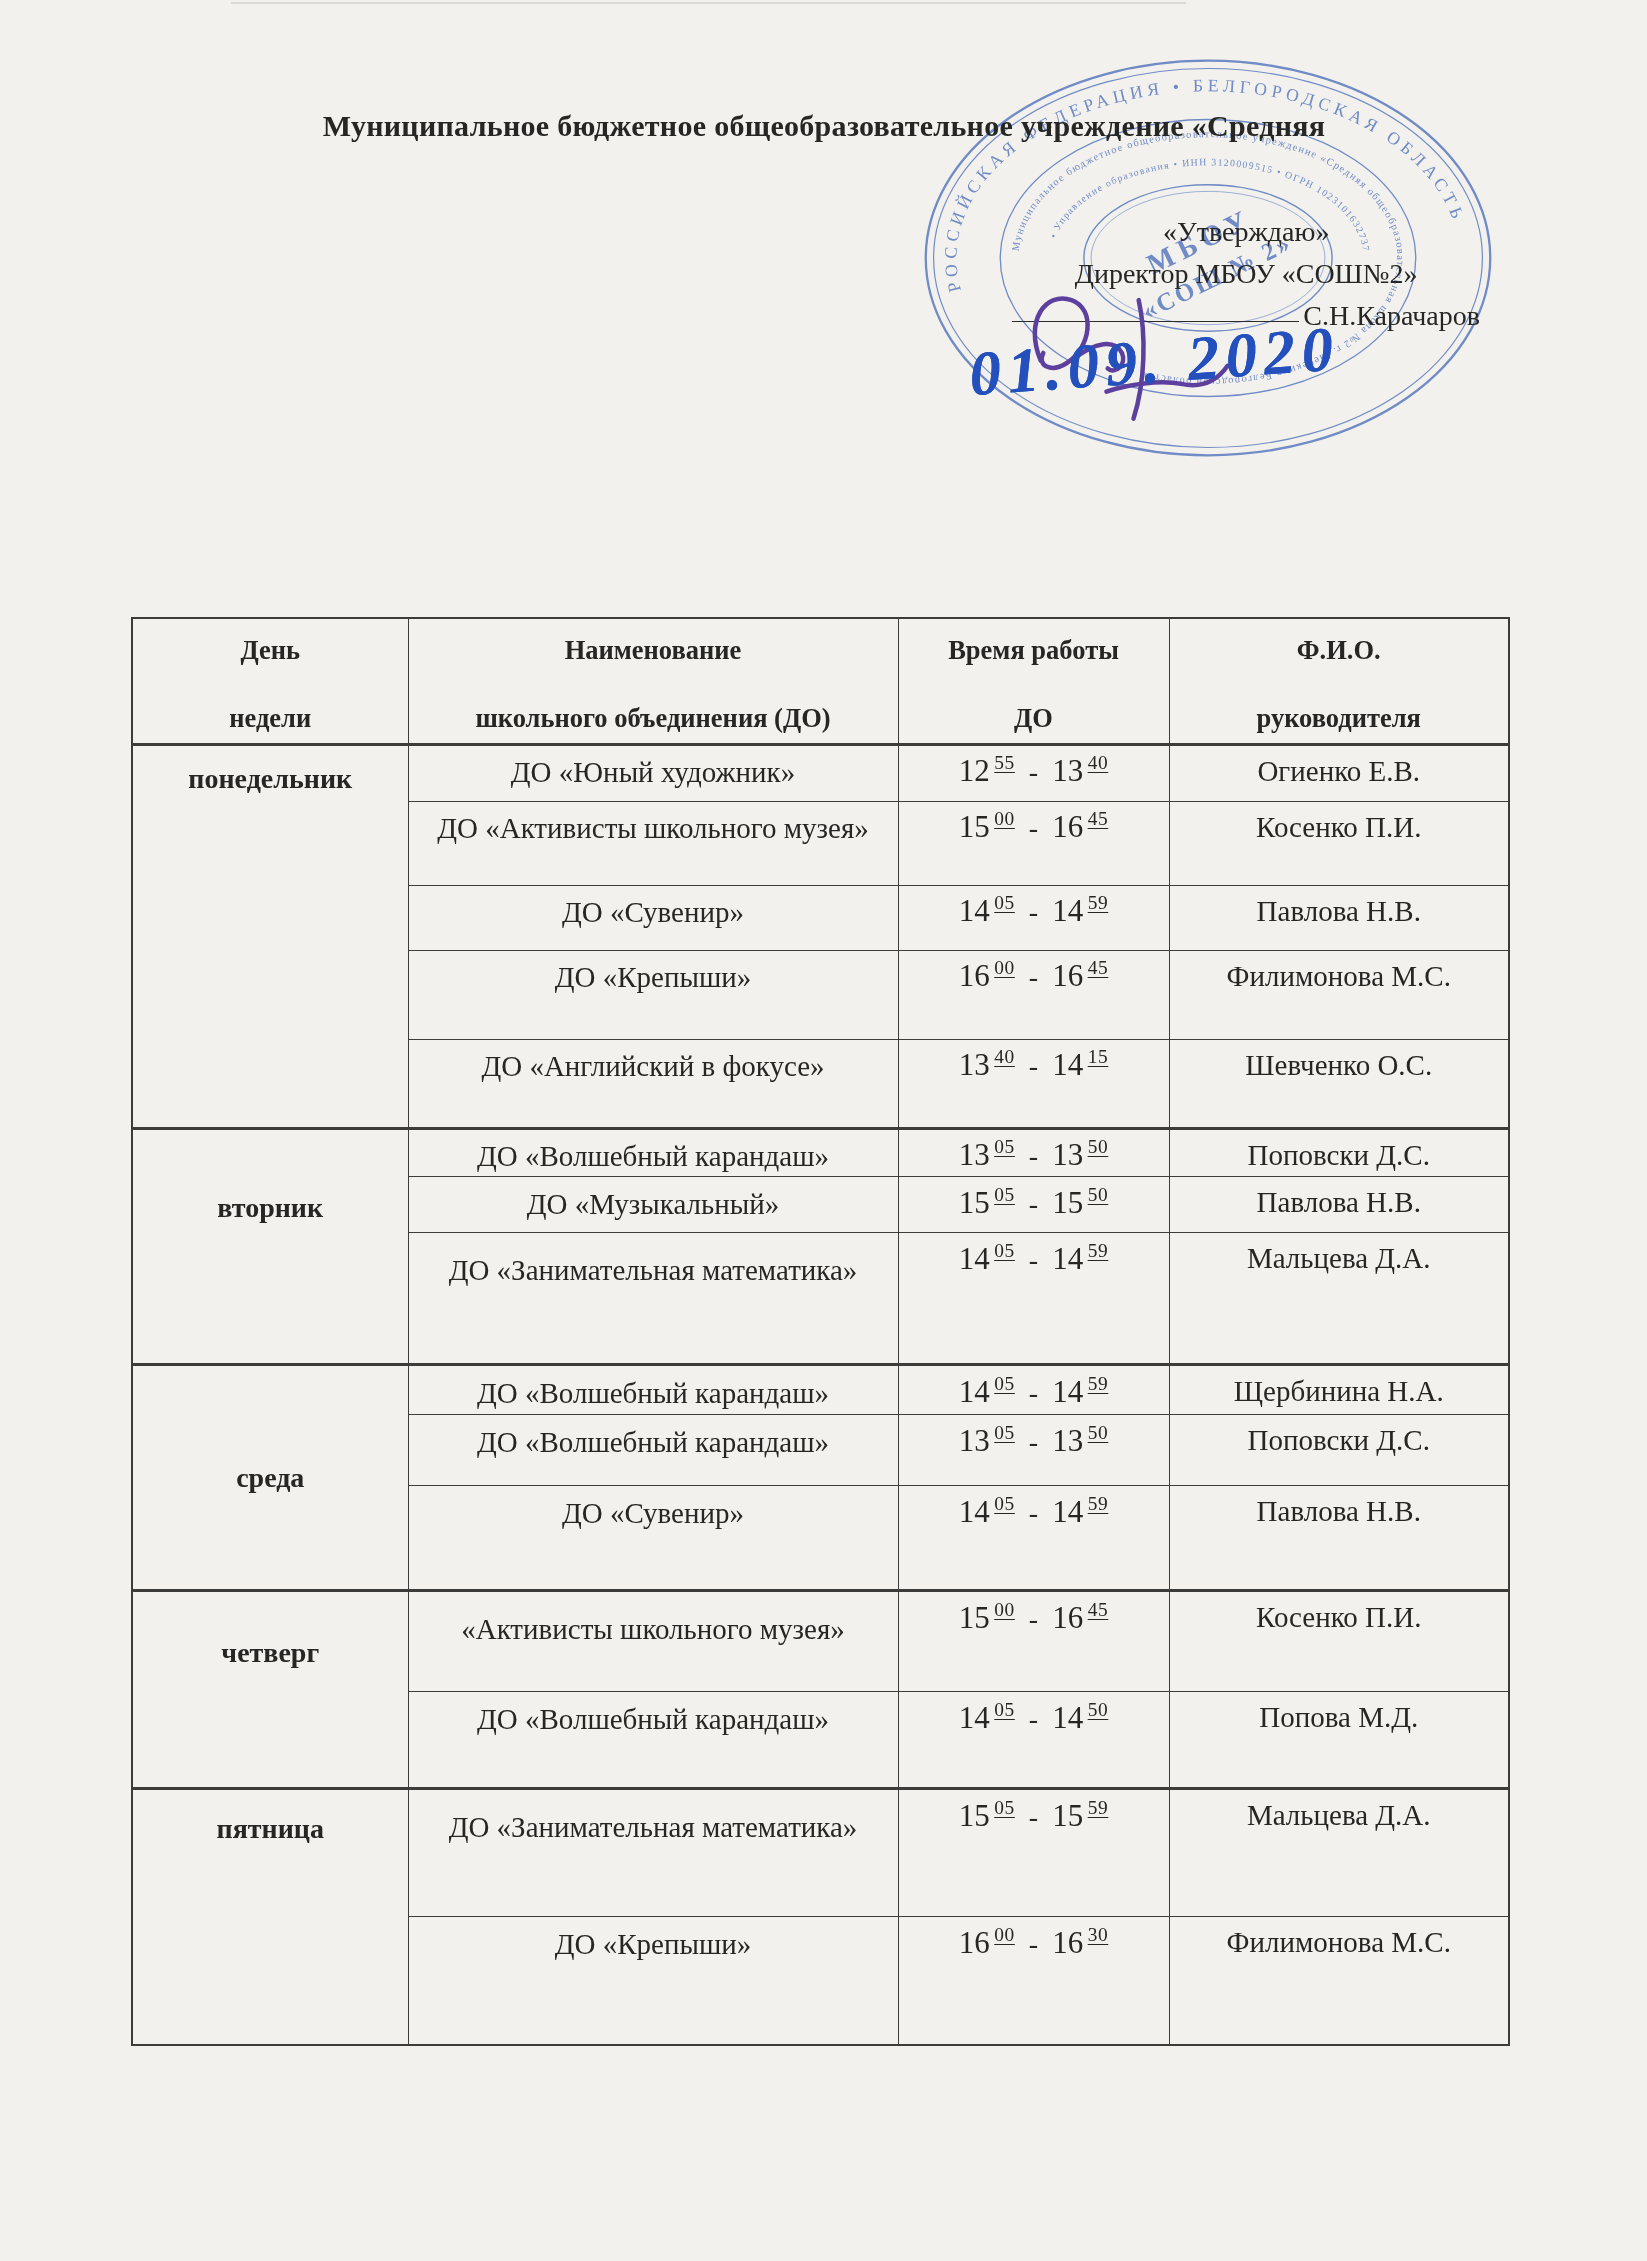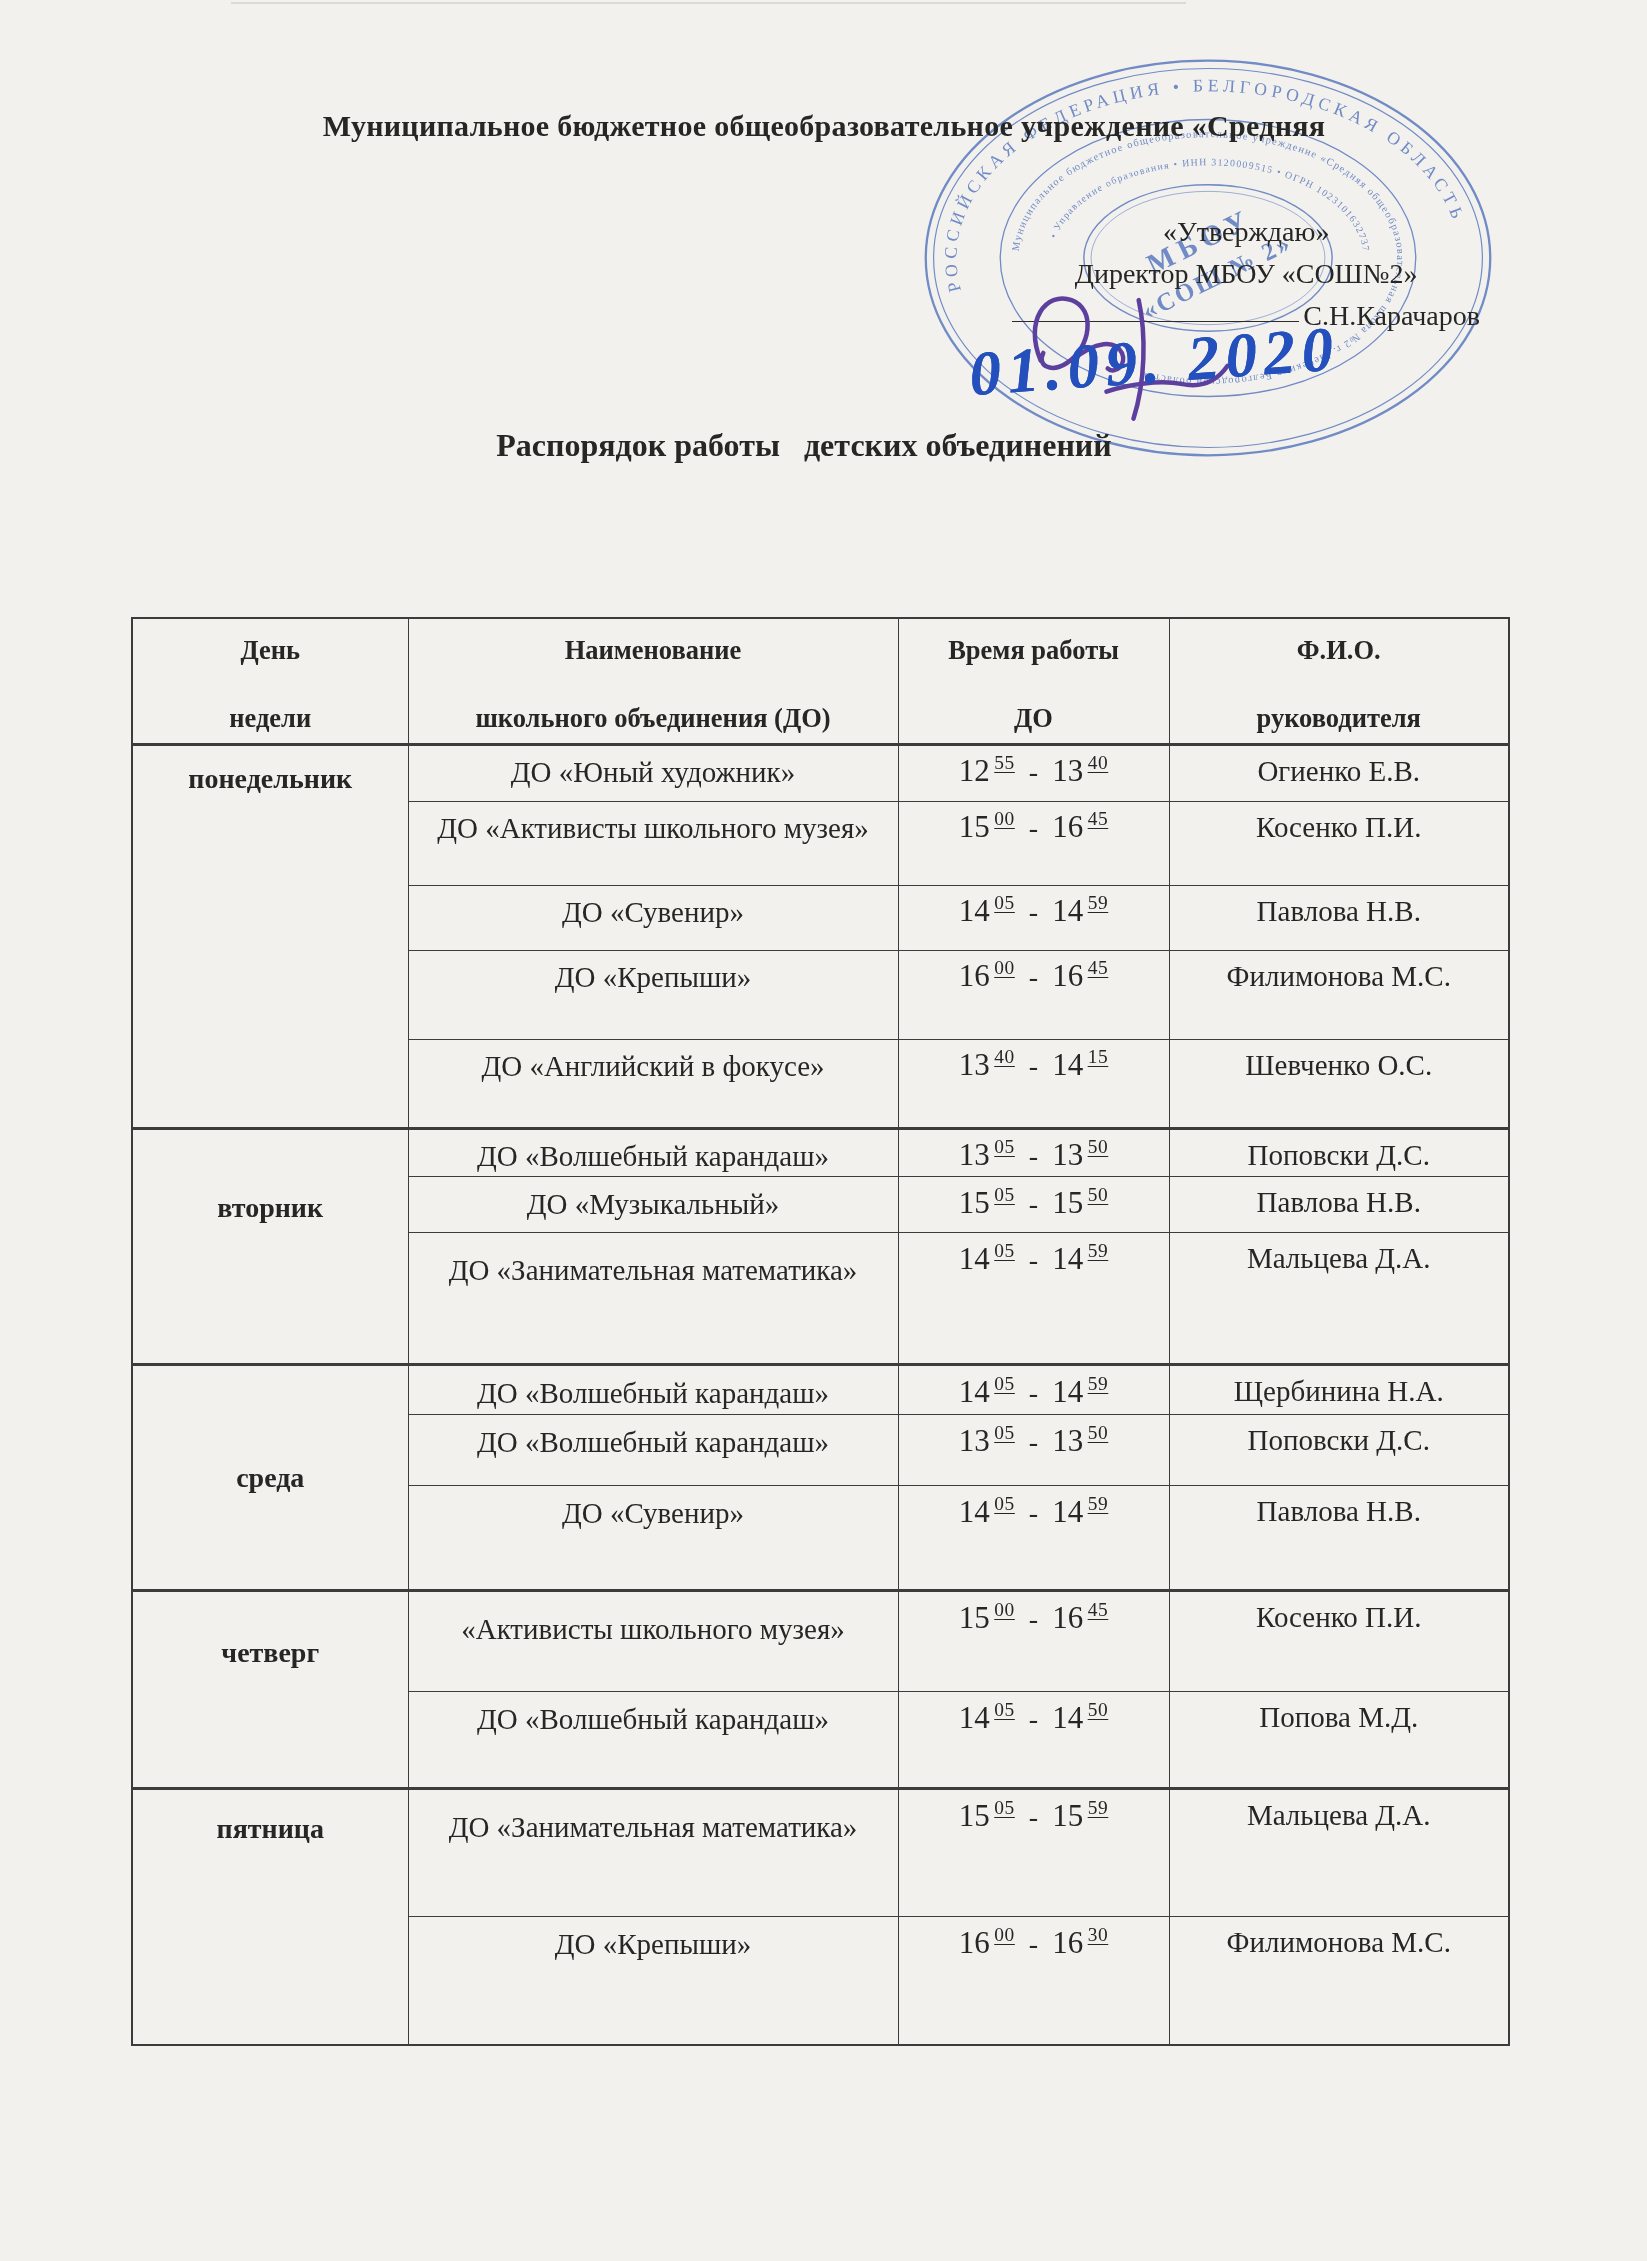--- a/index.html
+++ b/index.html
@@ -166,21 +166,20 @@
     <path d="M 94 150 C 132 118 162 118 172 138 C 180 156 162 172 150 162"></path>
     <path d="M 198 56 C 210 110 208 184 190 240"></path>
     <path d="M 148 198 C 182 186 232 180 264 186"></path>
     <path d="M 264 186 C 300 194 322 178 336 158"></path>
   </g>
 </svg>
 
 <div class="hand-date">01.09. 2020</div>
 
 <div class="doc-title">
-  <div class="t1">Распорядок работы   детских объединений</div>
 </div>
 
 <table class="schedule">
   <colgroup>
       <col class="c-day">
       <col class="c-name">
       <col class="c-time">
       <col class="c-leader">
     </colgroup>
   <tbody>

